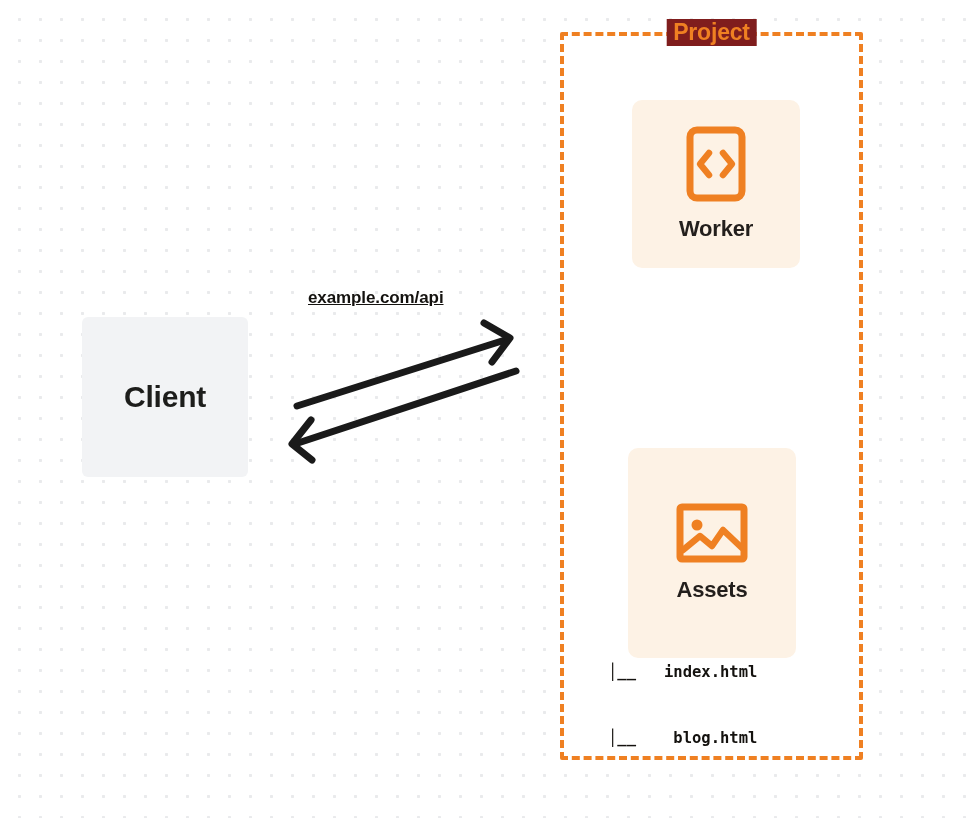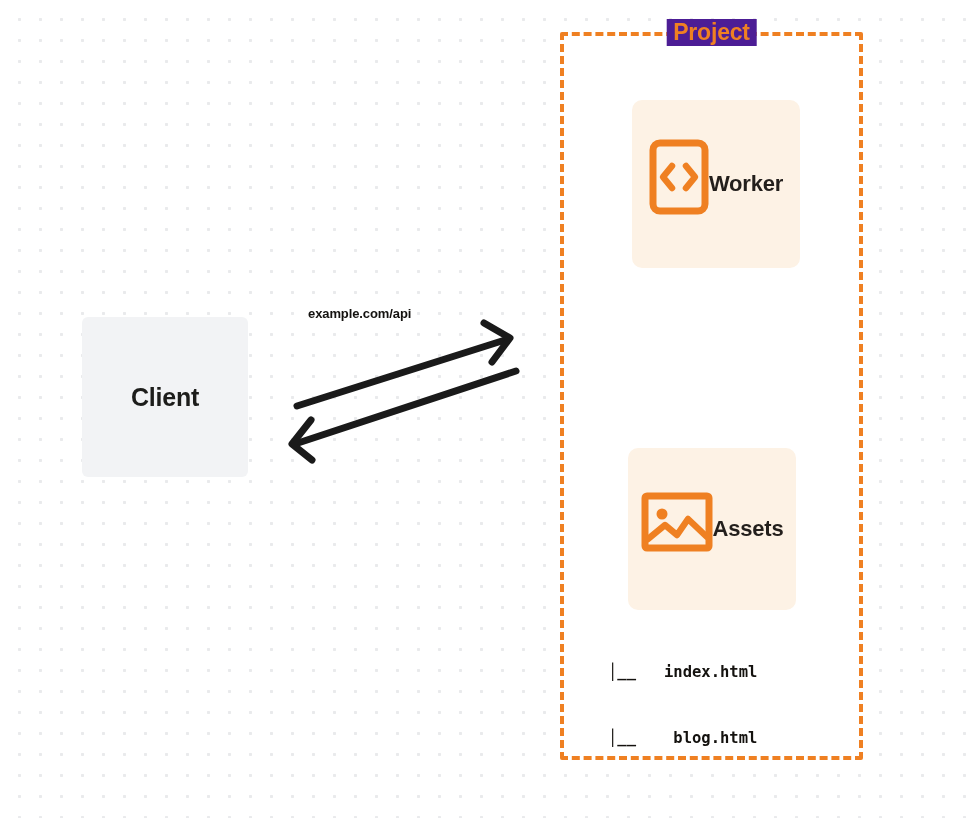--- a/index.html
+++ b/index.html
@@ -27,36 +27,37 @@
     top: 317px;
     width: 166px;
     height: 160px;
     background: #f2f3f5;
     border-radius: 6px;
     display: flex;
     align-items: center;
     justify-content: center;
   }
   .client-label {
-    font-size: 25px;
+    font-size: 30px;
     font-weight: bold;
     color: #1d1d1b;
     letter-spacing: -0.2px;
   }
 
   
   .arrow-label {
     position: absolute;
     left: 308px;
-    top: 306px;
-    font-size: 13px;
+    top: 288px;
+    font-size: 17px;
     font-weight: bold;
     color: #14120f;
     letter-spacing: -0.1px;
     white-space: nowrap;
+    text-decoration: underline;
   }
 
   
   .arrows-svg {
     position: absolute;
     left: 0;
     top: 0;
     width: 980px;
     height: 818px;
     pointer-events: none;
@@ -72,50 +73,50 @@
     border: 4px dashed #ef8022;
     border-radius: 2px;
     background: #ffffff;
     box-sizing: border-box;
   }
   .project-title {
     position: absolute;
     left: 50%;
     top: -17px;
     transform: translateX(-50%);
-    background: #4c1d95;
+    background: #7f1d1d;
     padding: 0 7px;
     font-size: 23px;
     font-weight: bold;
     color: #ef8022;
     letter-spacing: -0.2px;
     white-space: nowrap;
   }
 
   
   .card {
     position: absolute;
     background: #fdf2e5;
     border-radius: 10px;
     display: flex;
-    flex-direction: row;
+    flex-direction: column;
     align-items: center;
     justify-content: center;
   }
   .card-worker {
     left: 632px;
     top: 100px;
     width: 168px;
     height: 168px;
   }
   .card-assets {
     left: 628px;
     top: 448px;
     width: 168px;
-    height: 162px;
+    height: 210px;
   }
   .card-icon {
     display: block;
     margin-bottom: 14px;
   }
   .card-label {
     font-size: 22px;
     font-weight: bold;
     color: #231f1c;
     letter-spacing: -0.2px;

